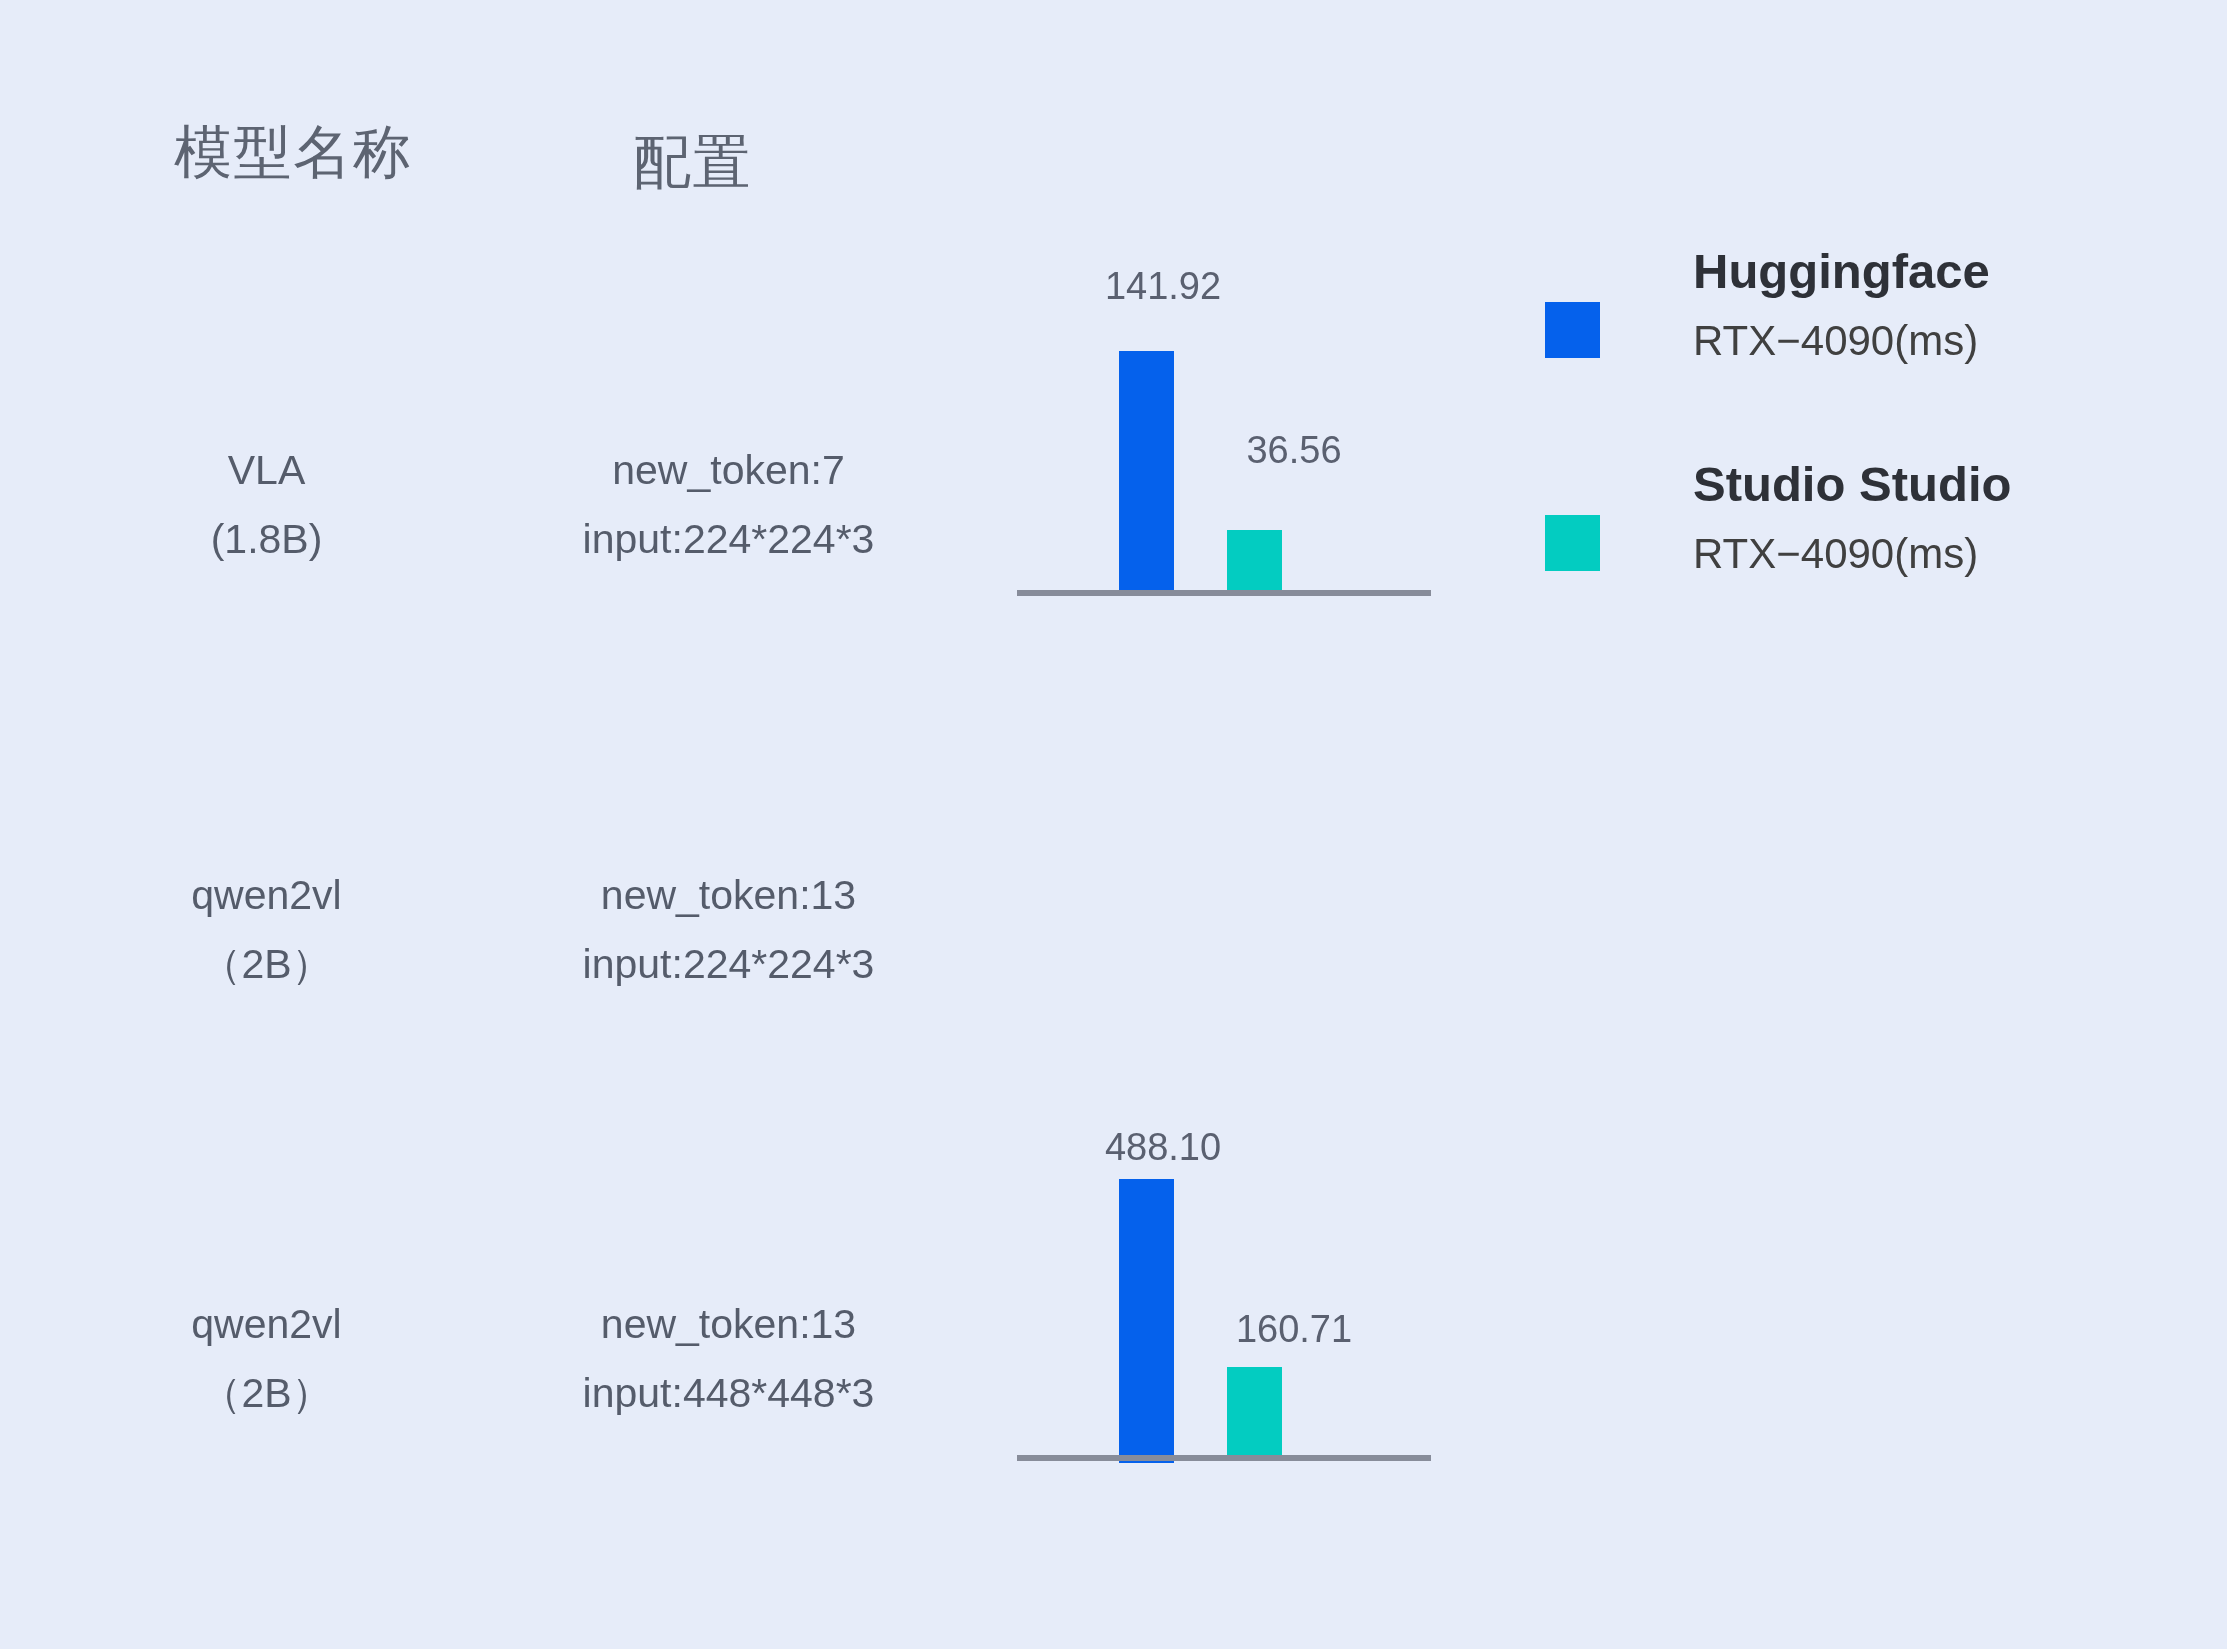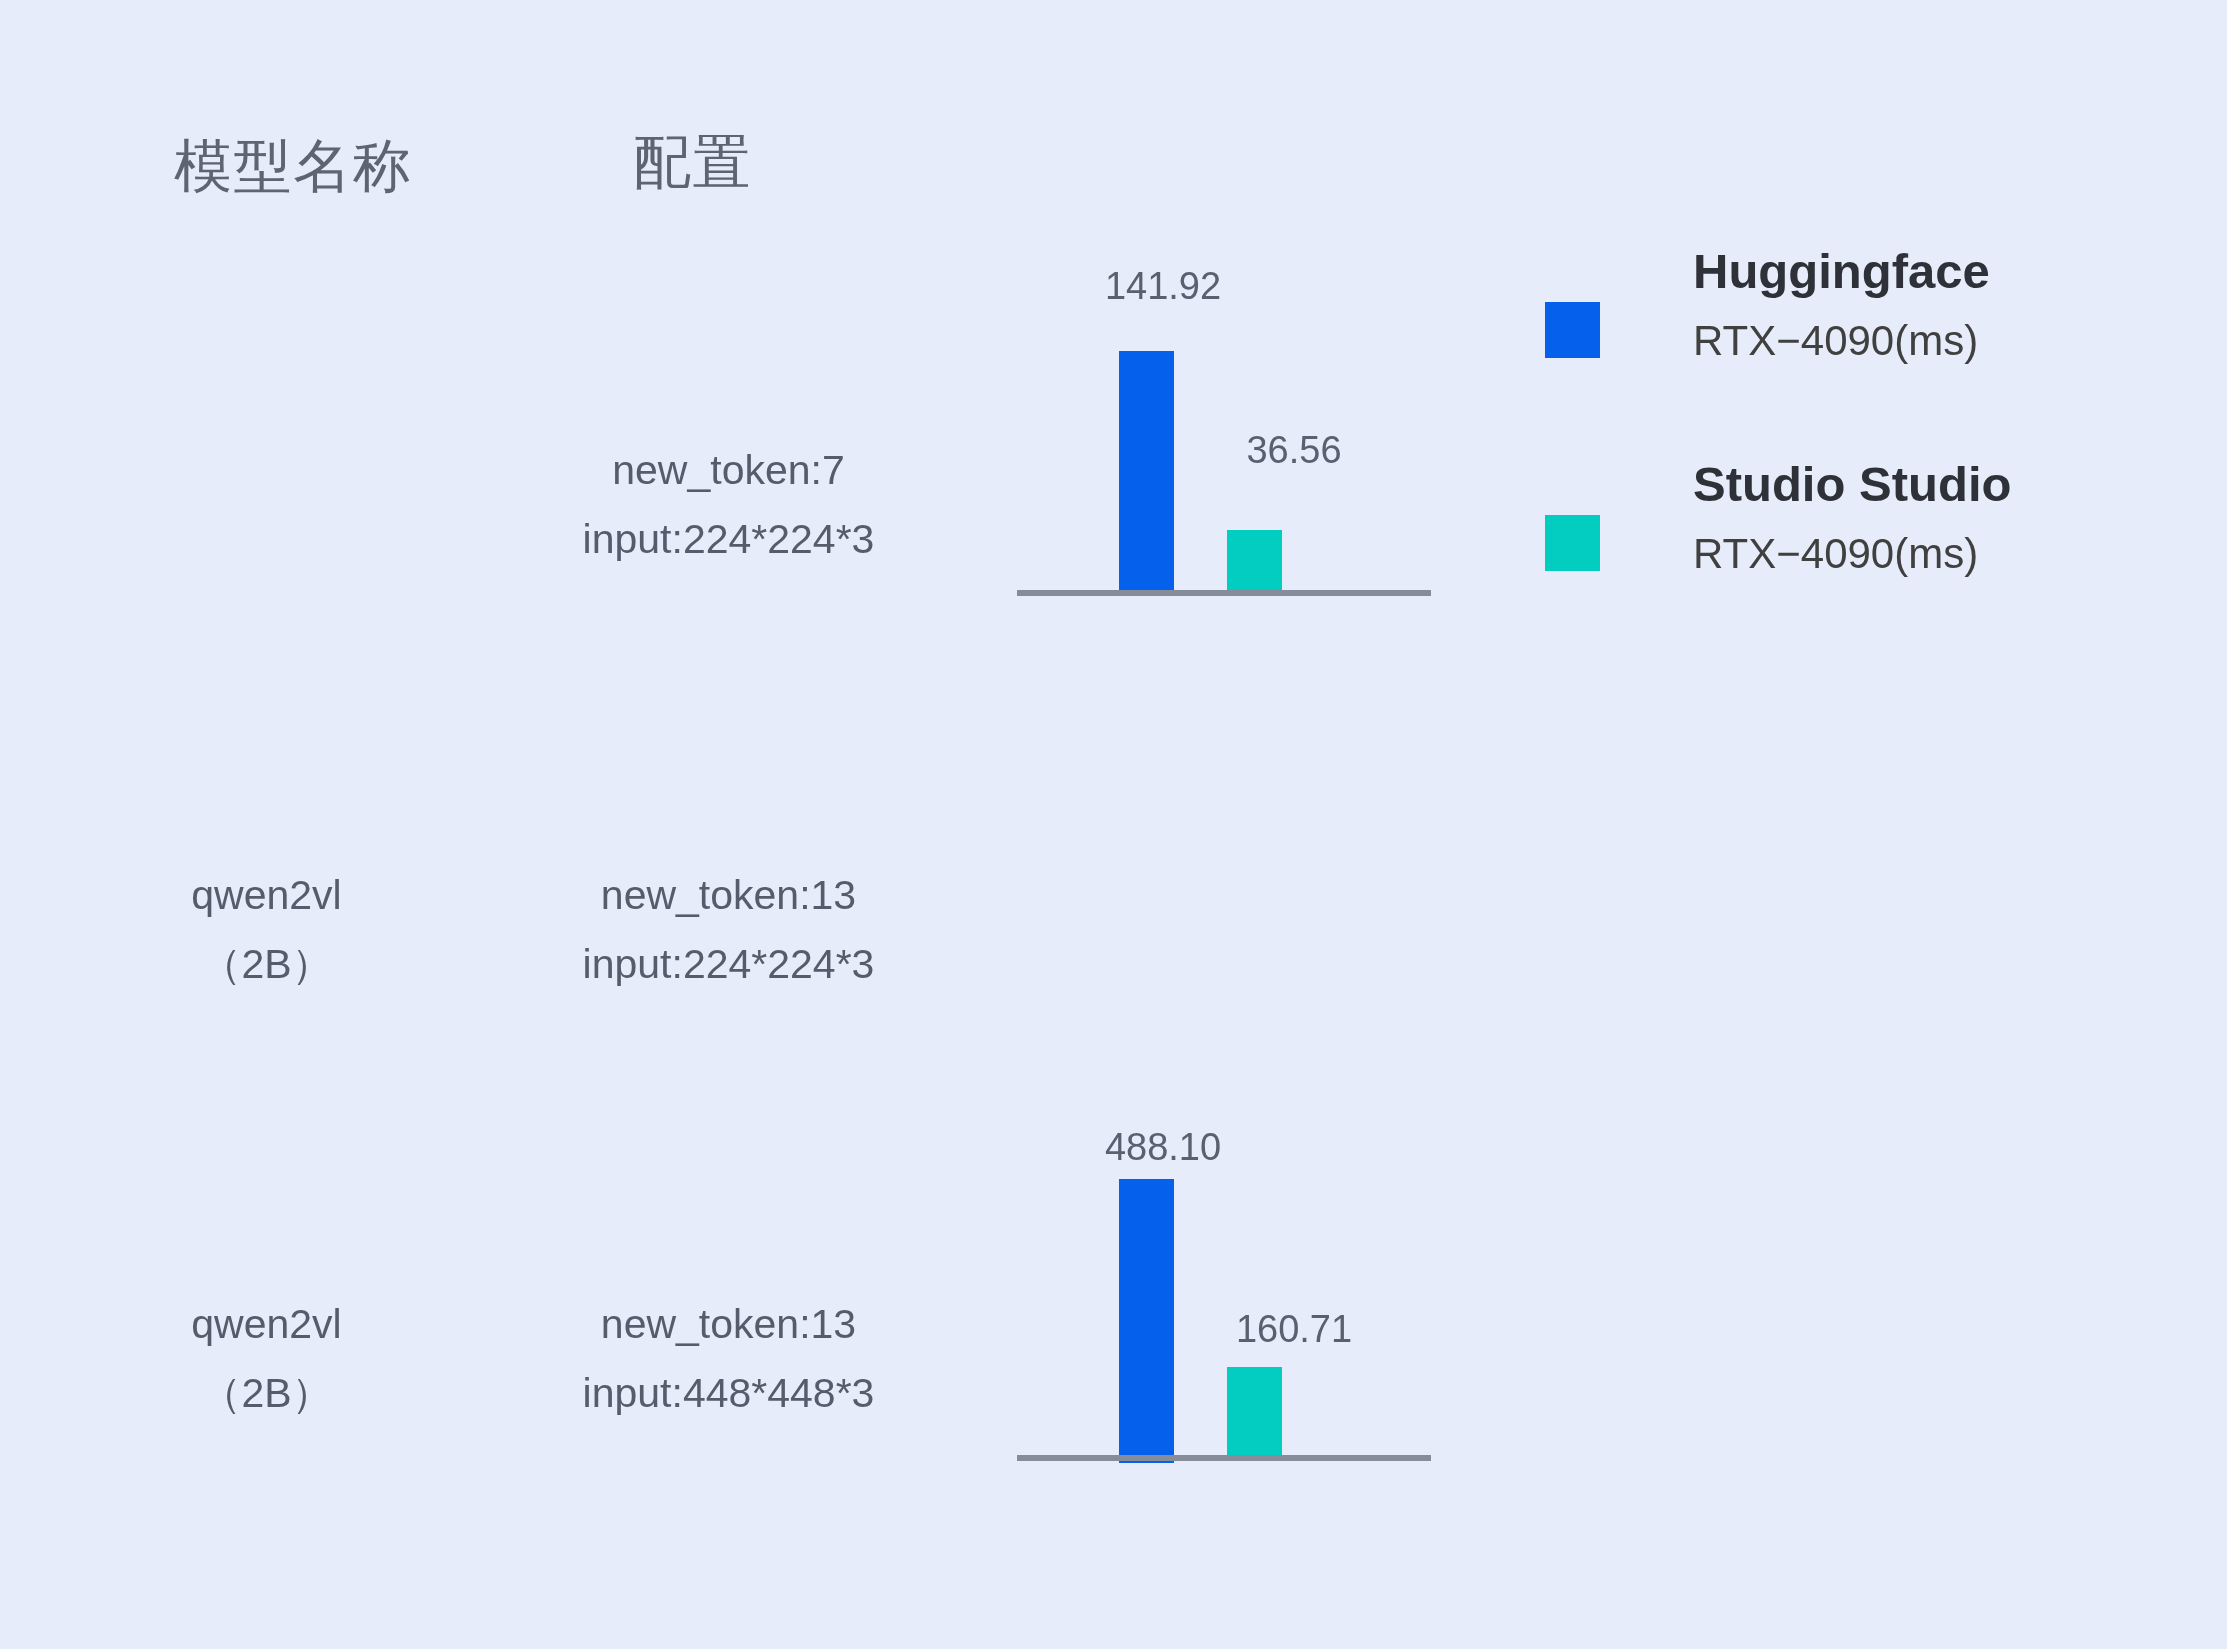--- a/index.html
+++ b/index.html
@@ -28,21 +28,21 @@
 
   
   .col-header {
     position: absolute;
     font-size: 58px;
     font-weight: 400;
     color: #5d6472;
     letter-spacing: 1.6px;
     white-space: nowrap;
   }
-  #header-model-name { left: 174px; top: 128px; }
+  #header-model-name { left: 174px; top: 114px; }
   #header-config     { left: 633px; top: 124px; }
 
   
   .row {
     position: absolute;
     left: 0;
     width: 2227px;
   }
   .row-1 { top: 436px;  height: 212px; }
   .row-2 { top: 861px; height: 212px; }
@@ -159,20 +159,24 @@
 </style>
 </head>
 <body>
 
 <div id="chart-root">
 
   <div id="header-model-name" class="col-header">模型名称</div>
   <div id="header-config" class="col-header">配置</div>
 
   <div class="row row-1">
+    <div class="label-block model-name-cell">
+      <span class="label-line">VLA</span>
+      <span class="label-line">(1.8B)</span>
+    </div>
     <div class="label-block config-cell">
       <span class="label-line">new_token:7</span>
       <span class="label-line">input:224*224*3</span>
     </div>
   </div>
 
   <div class="plot plot-1">
     <div class="bar-value value-hf" style="bottom:288px">141.92</div>
     <div class="bar-value value-genie" style="bottom:124px">36.56</div>
     <div class="bar bar-hf" style="height:239px"></div>

